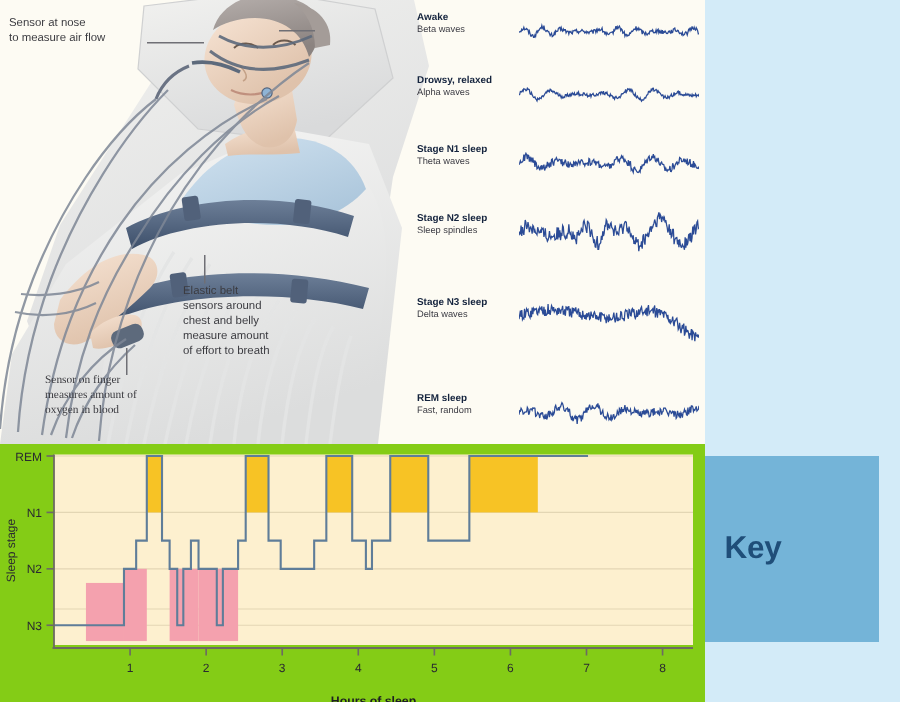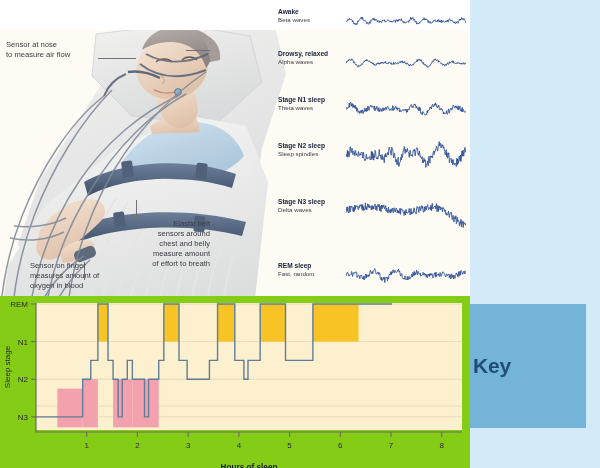--- a/index.html
+++ b/index.html
@@ -14,21 +14,21 @@
 
   
   #right-band {
     position: absolute; left: 470px; top: 0; width: 130px; height: 468px;
     background: #d3ebf8;
   }
   #key-panel {
     position: absolute; left: 470px; top: 304px; width: 116px; height: 124px;
     background: #74b4d8;
     display: flex; flex-direction: column; justify-content: center;
-    padding-left: 3px;
+    padding-left: 13px;
   }
   #key-panel .kp-line {
     color: #1f4e79; font-weight: bold; font-size: 21px; line-height: 1.22;
     letter-spacing: -0.2px;
   }
 
   
   #illustration {
     position: absolute; left: 0; top: 0; width: 470px; height: 296px;
     background: #fdfbf3;
@@ -36,22 +36,22 @@
   }
   #illo-svg { position: absolute; left: 0; top: 0; }
   .anno {
     position: absolute;
     font-size: 7.6px; line-height: 1.32; color: #3b3b40;
     font-family: "Liberation Sans", sans-serif;
     white-space: pre-line;
   }
   #anno-nose  { left: 6px;   top: 10px;  width: 96px; }
   #anno-face  { left: 212px; top: 15px;  width: 70px; }
-  #anno-belt  { left: 122px; top: 189px; width: 88px; text-align: right; }
-  #anno-finger{ left: 30px;  top: 231px; width: 100px; }
+  #anno-belt  { left: 122px; top: 189px; width: 88px; }
+  #anno-finger{ left: 30px;  top: 248px; width: 100px; font-family: Liberation Serif, serif; }
 
   
   .leader { position: absolute; background: #6f6f75; }
 
   
   #eeg { position: absolute; left: 278px; top: 0; width: 192px; height: 296px; }
   .eeg-row { position: absolute; left: 0; width: 192px; }
   .eeg-lab { position: absolute; left: 0; width: 66px; }
   .eeg-t { font-size: 6.6px; font-weight: bold; color: #14233d; line-height:1.25; }
   .eeg-s { font-size: 6.2px; color: #3a3a42; line-height:1.3; }
@@ -71,21 +71,21 @@
 <body>
 
 <div id="page">
 
   <div id="right-band" style="background: rgb(211, 235, 248);"></div>
 
   <div id="key-panel" style="background: rgb(116, 180, 216);">
     <div class="kp-line" style="color: rgb(31, 78, 121);">Key</div>
   </div>
 
-  <div id="illustration" style="background: rgb(253, 251, 243); margin-top: 30px;">
+  <div id="illustration" style="background: rgb(253, 251, 243);">
 
     <svg id="illo-svg" width="470" height="296" viewBox="0 0 470 296">
       <defs>
         <linearGradient id="gPillow" x1="0" y1="0" x2="0.4" y2="1">
           <stop offset="0" stop-color="#f2f2f0"></stop>
             <stop offset="1" stop-color="#d9dadb"></stop>
         </linearGradient>
         <linearGradient id="gSheet" x1="0" y1="0" x2="0.3" y2="1">
           <stop offset="0" stop-color="#f6f6f5"></stop>
             <stop offset="1" stop-color="#dcdddd"></stop>

